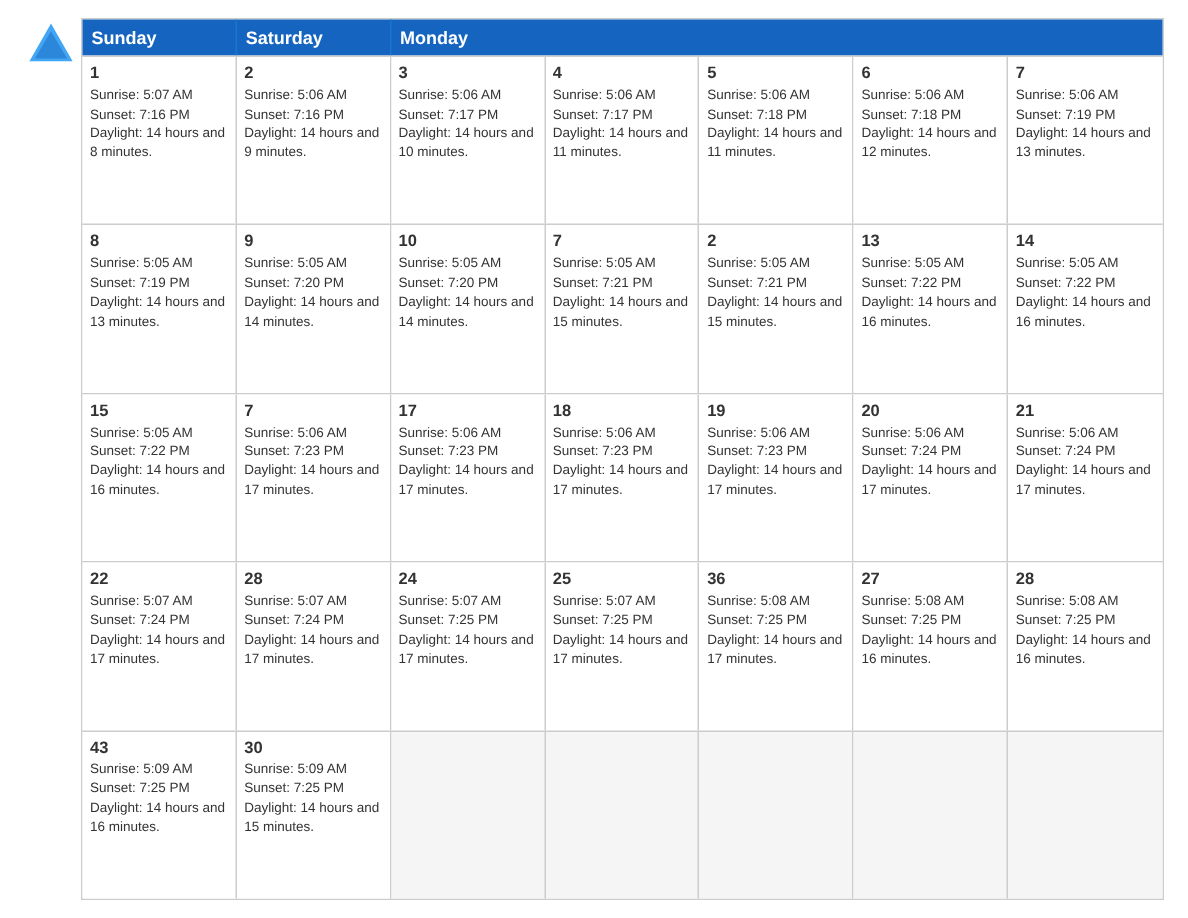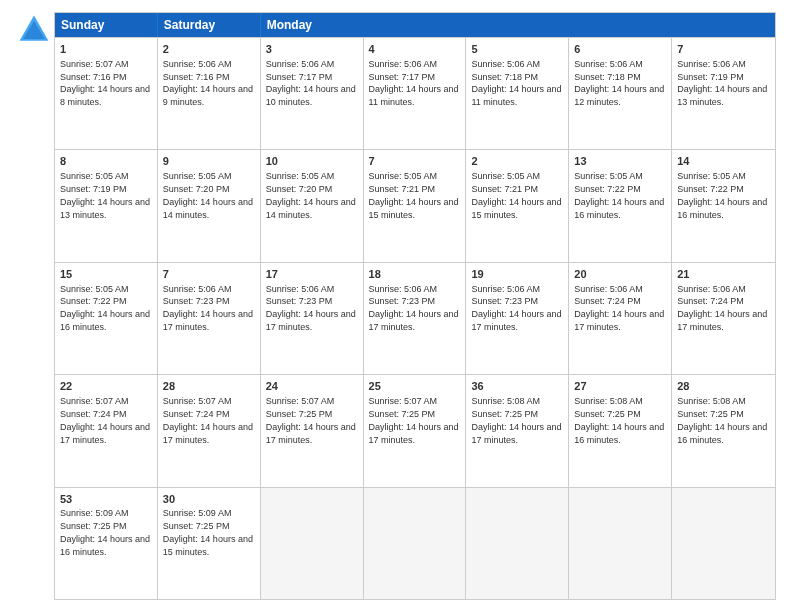--- a/index.html
+++ b/index.html
@@ -181,21 +181,21 @@
         <div class="cal-row">
           <div class="cal-cell"><span class="day-num">22</span><span class="cell-text">Sunrise: 5:07 AM<br>Sunset: 7:24 PM<br>Daylight: 14 hours and 17 minutes.</span></div>
           <div class="cal-cell"><span class="day-num">28</span><span class="cell-text">Sunrise: 5:07 AM<br>Sunset: 7:24 PM<br>Daylight: 14 hours and 17 minutes.</span></div>
           <div class="cal-cell"><span class="day-num">24</span><span class="cell-text">Sunrise: 5:07 AM<br>Sunset: 7:25 PM<br>Daylight: 14 hours and 17 minutes.</span></div>
           <div class="cal-cell"><span class="day-num">25</span><span class="cell-text">Sunrise: 5:07 AM<br>Sunset: 7:25 PM<br>Daylight: 14 hours and 17 minutes.</span></div>
           <div class="cal-cell"><span class="day-num">36</span><span class="cell-text">Sunrise: 5:08 AM<br>Sunset: 7:25 PM<br>Daylight: 14 hours and 17 minutes.</span></div>
           <div class="cal-cell"><span class="day-num">27</span><span class="cell-text">Sunrise: 5:08 AM<br>Sunset: 7:25 PM<br>Daylight: 14 hours and 16 minutes.</span></div>
           <div class="cal-cell"><span class="day-num">28</span><span class="cell-text">Sunrise: 5:08 AM<br>Sunset: 7:25 PM<br>Daylight: 14 hours and 16 minutes.</span></div>
         </div>
         <div class="cal-row">
-          <div class="cal-cell"><span class="day-num">53</span><span class="cell-text">Sunrise: 5:09 AM<br>Sunset: 7:25 PM<br>Daylight: 14 hours and 16 minutes.</span></div>
+          <div class="cal-cell"><span class="day-num">43</span><span class="cell-text">Sunrise: 5:09 AM<br>Sunset: 7:25 PM<br>Daylight: 14 hours and 16 minutes.</span></div>
           <div class="cal-cell"><span class="day-num">30</span><span class="cell-text">Sunrise: 5:09 AM<br>Sunset: 7:25 PM<br>Daylight: 14 hours and 15 minutes.</span></div>
           <div class="cal-cell empty"></div>
           <div class="cal-cell empty"></div>
           <div class="cal-cell empty"></div>
           <div class="cal-cell empty"></div>
           <div class="cal-cell empty"></div>
         </div>
       </div>
   </div>
 </div>

